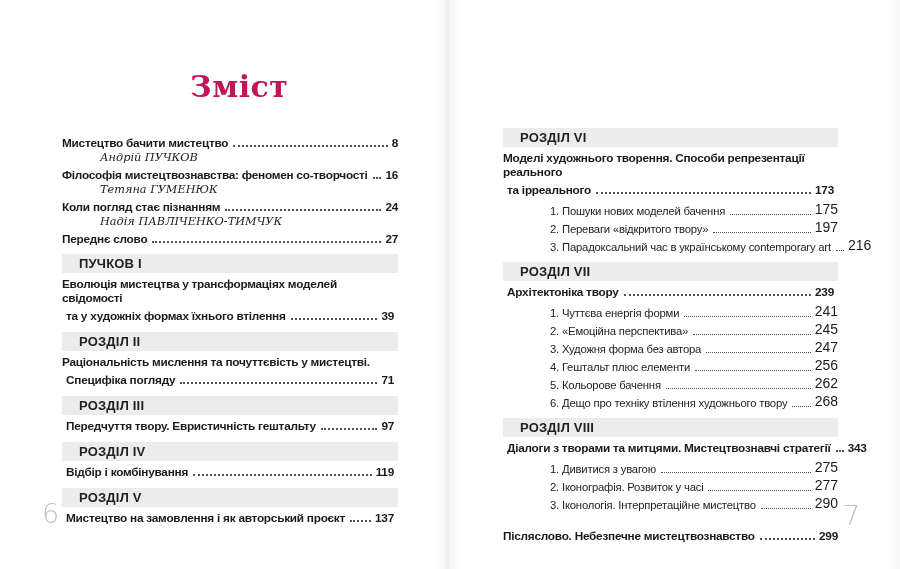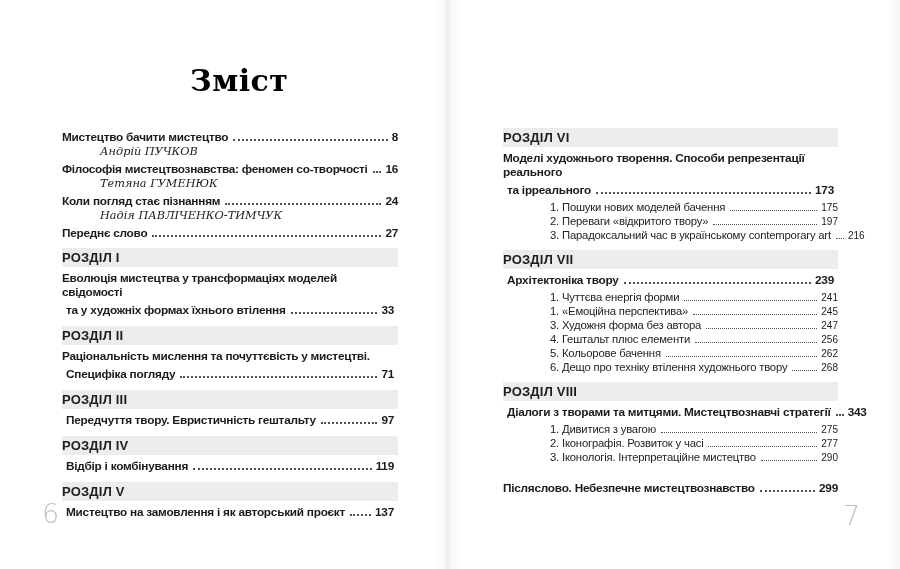--- a/index.html
+++ b/index.html
@@ -21,52 +21,52 @@
     position:absolute;right:0;top:0;width:14px;height:569px;
     background:linear-gradient(to left,rgba(0,0,0,0.035),rgba(0,0,0,0));
     pointer-events:none;
   }
   
   .page-left{position:absolute;left:62px;top:45px;width:336px;}
   .page-right{position:absolute;left:503px;top:128px;width:335px;}
 
   .book-title{
     font-family:"DejaVu Serif","Liberation Serif",serif;
-    font-weight:700;font-size:30px;line-height:36px;color:#000000;
-    margin:18px 0 31px 128px;letter-spacing:.5px;
+    font-weight:700;font-size:30px;line-height:36px;color:#be185d;
+    margin:24px 0 31px 128px;letter-spacing:.5px;
   }
 
   
   .row{display:flex;align-items:flex-end;}
   .t{white-space:nowrap;}
   .ldr{flex:1;min-width:8px;border-bottom:2px dotted #515151;margin:0 4px 3px 5px;}
   .pg{font-weight:700;font-size:11.8px;}
 
   .fe-title{font-weight:700;font-size:11.8px;line-height:14px;letter-spacing:-.25px;}
   .fe-author{
     font-family:"DejaVu Serif","Liberation Serif",serif;font-style:italic;
     font-size:11.3px;line-height:13px;color:#202020;
     margin:1px 0 4px 38px;white-space:nowrap;
   }
   .front-entry .row{margin-bottom:0;}
   .gap-after{margin-bottom:8px;}
 
   .bar{
     background:#ececec;height:19px;line-height:19px;
-    margin:0 0 4px 0;
+    padding-left:17px;margin:0 0 4px 0;
     font-size:13px;font-weight:600;color:#1f1f1f;letter-spacing:.2px;
     white-space:nowrap;
   }
   .sec{margin-bottom:9px;}
   .sec-line{font-weight:700;font-size:11.8px;line-height:14px;letter-spacing:-.25px;}
   .sec .row.sec-line{margin:4px;}
 
   .sub{padding-left:15px;margin-top:2px;}
   .sub .t{font-weight:400;font-size:11.3px;line-height:12px;letter-spacing:-.2px;color:#232323;margin-left:32px;}
-  .sub .pg{font-weight:400;font-size:10px;}
+  .sub .pg{font-weight:400;font-size:14px;}
   .sub .ldr{border-bottom-width:1.6px;margin-bottom:2px;}
   .subs{margin:3px 0 8px 0;}
 
   .closing{margin-top:18px;}
 
   .folio{
     position:absolute;font-family:"DejaVu Sans",sans-serif;
     font-weight:200;font-size:27px;color:#bdc0c2;
   }
   .folio-left{left:42px;top:498px;}
@@ -112,27 +112,27 @@
   <div class="front-entry gap-after">
     <div class="row fe-title">
       <span class="t">Переднє слово</span>
       <span class="ldr"></span>
       <span class="pg">27</span>
     </div>
   </div>
 
   <div class="sec">
     <div class="bar">
-      <span>РОЗДІЛ I</span>
+      <span>ПУЧКОВ I</span>
     </div>
     <div class="sec-line">Еволюція мистецтва у трансформаціях моделей свідомості</div>
     <div class="row sec-line">
       <span class="t">та у художніх формах їхнього втілення</span>
       <span class="ldr"></span>
-      <span class="pg">33</span>
+      <span class="pg">39</span>
     </div>
   </div>
 
   <div class="sec">
     <div class="bar">
       <span>РОЗДІЛ II</span>
     </div>
     <div class="sec-line">Раціональність мислення та почуттєвість у мистецтві.</div>
     <div class="row sec-line">
       <span class="t">Специфіка погляду</span>
@@ -216,21 +216,21 @@
       <span class="ldr"></span>
       <span class="pg">239</span>
     </div>
     <div class="subs">
       <div class="row sub">
         <span class="t">1. Чуттєва енергія форми</span>
         <span class="ldr"></span>
         <span class="pg">241</span>
       </div>
       <div class="row sub">
-        <span class="t">1. «Емоційна перспектива»</span>
+        <span class="t">2. «Емоційна перспектива»</span>
         <span class="ldr"></span>
         <span class="pg">245</span>
       </div>
       <div class="row sub">
         <span class="t">3. Художня форма без автора</span>
         <span class="ldr"></span>
         <span class="pg">247</span>
       </div>
       <div class="row sub">
         <span class="t">4. Гештальт плюс елементи</span>

